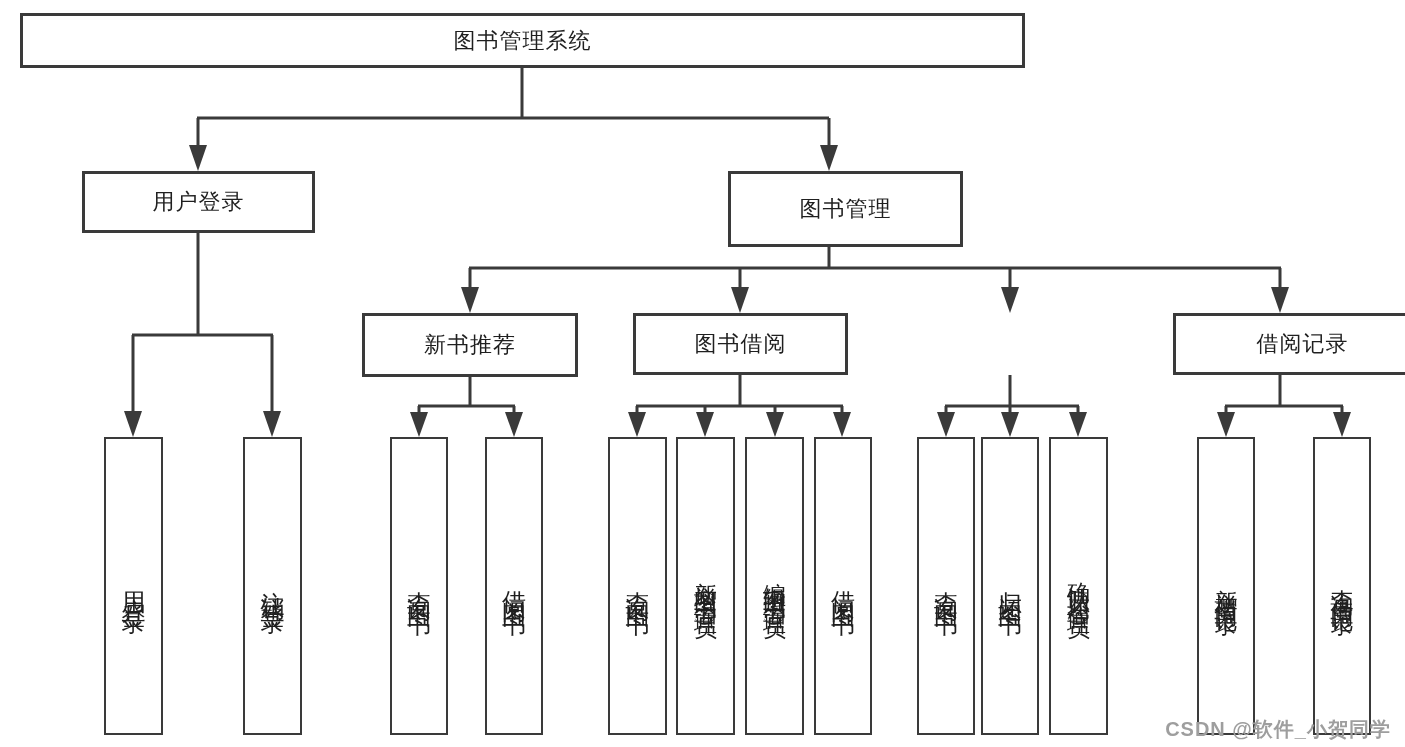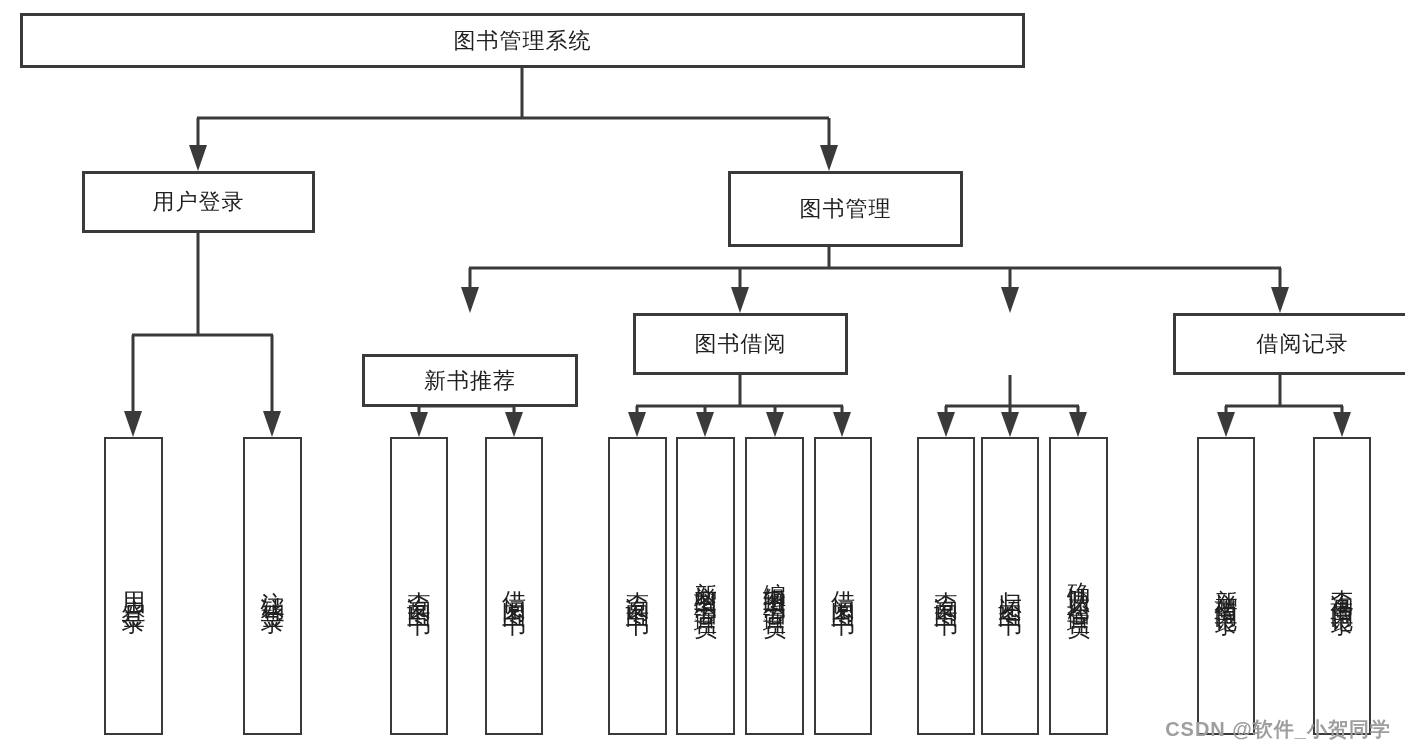--- a/index.html
+++ b/index.html
@@ -121,21 +121,21 @@
     <span>图书管理系统</span>
   </div>
 
   <div class="node hbox" style="left:82px; top:171px; width:233px; height:62px;">
     <span>用户登录</span>
   </div>
   <div class="node hbox" style="left:728px; top:171px; width:235px; height:76px;">
     <span>图书管理</span>
   </div>
 
-  <div class="node hbox" style="left:362px; top:313px; width:216px; height:53px;margin-top:41px;">
+  <div class="node hbox" style="left:362px; top:313px; width:216px; height:64px;">
     <span>新书推荐</span>
   </div>
   <div class="node hbox" style="left:633px; top:313px; width:215px; height:62px;">
     <span>图书借阅</span>
   </div>
   <div class="node hbox" style="left:1173px; top:313px; width:259px; height:62px;">
     <span>借阅记录</span>
   </div>
 
   <div class="node vbox" style="left:104px; top:437px; width:59px; height:298px;">

